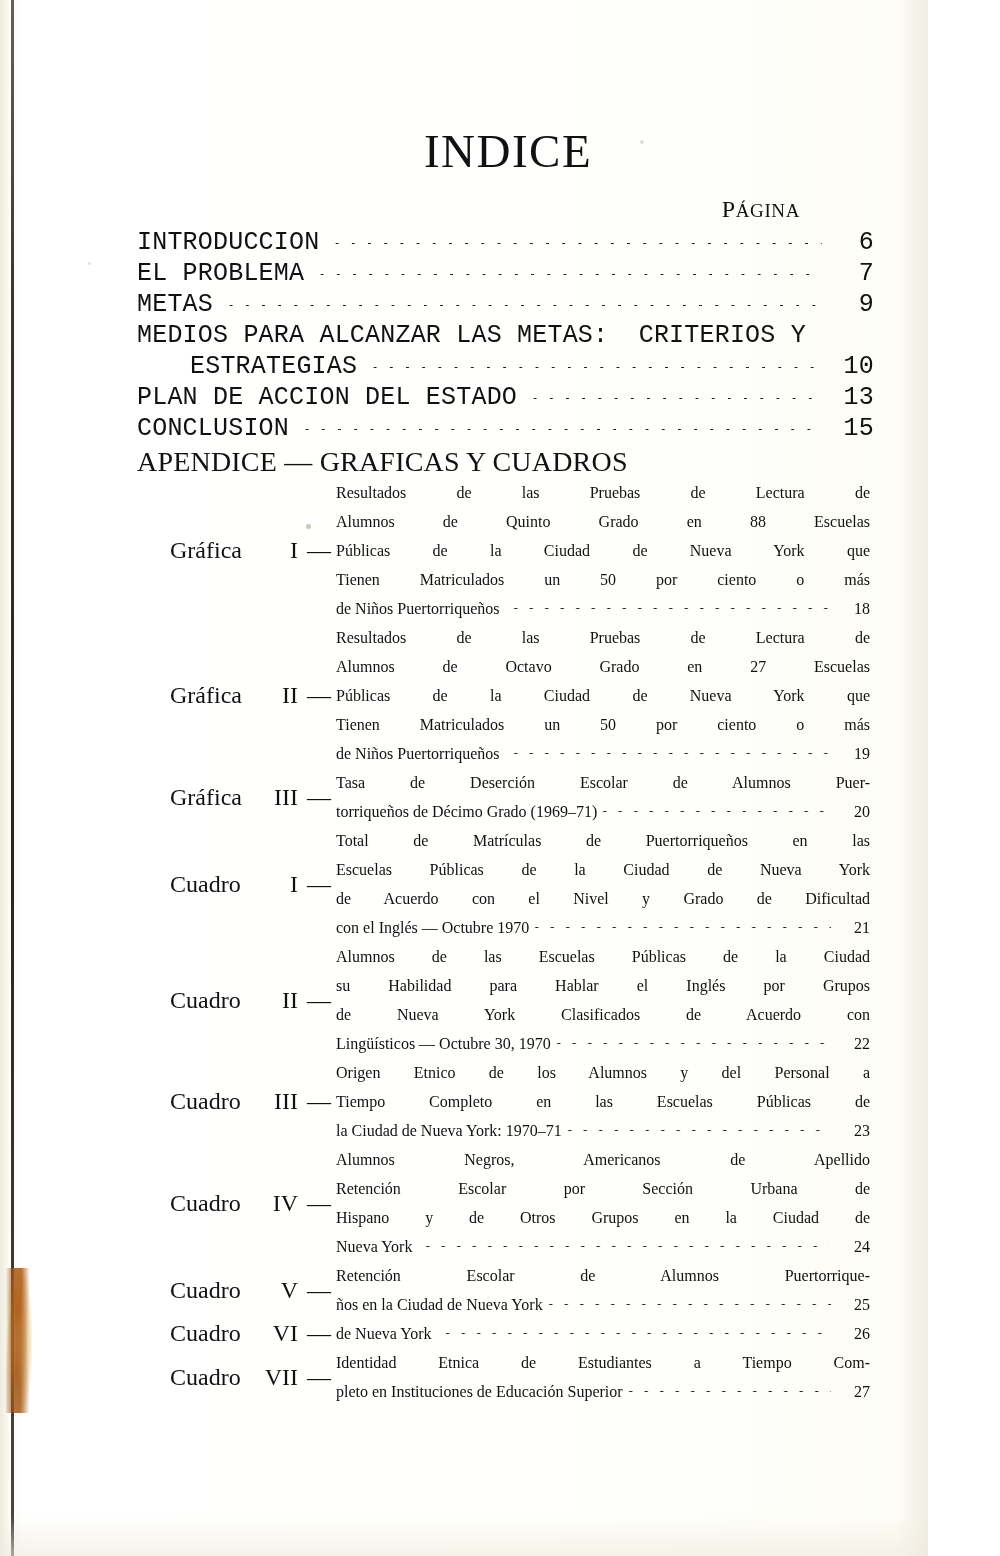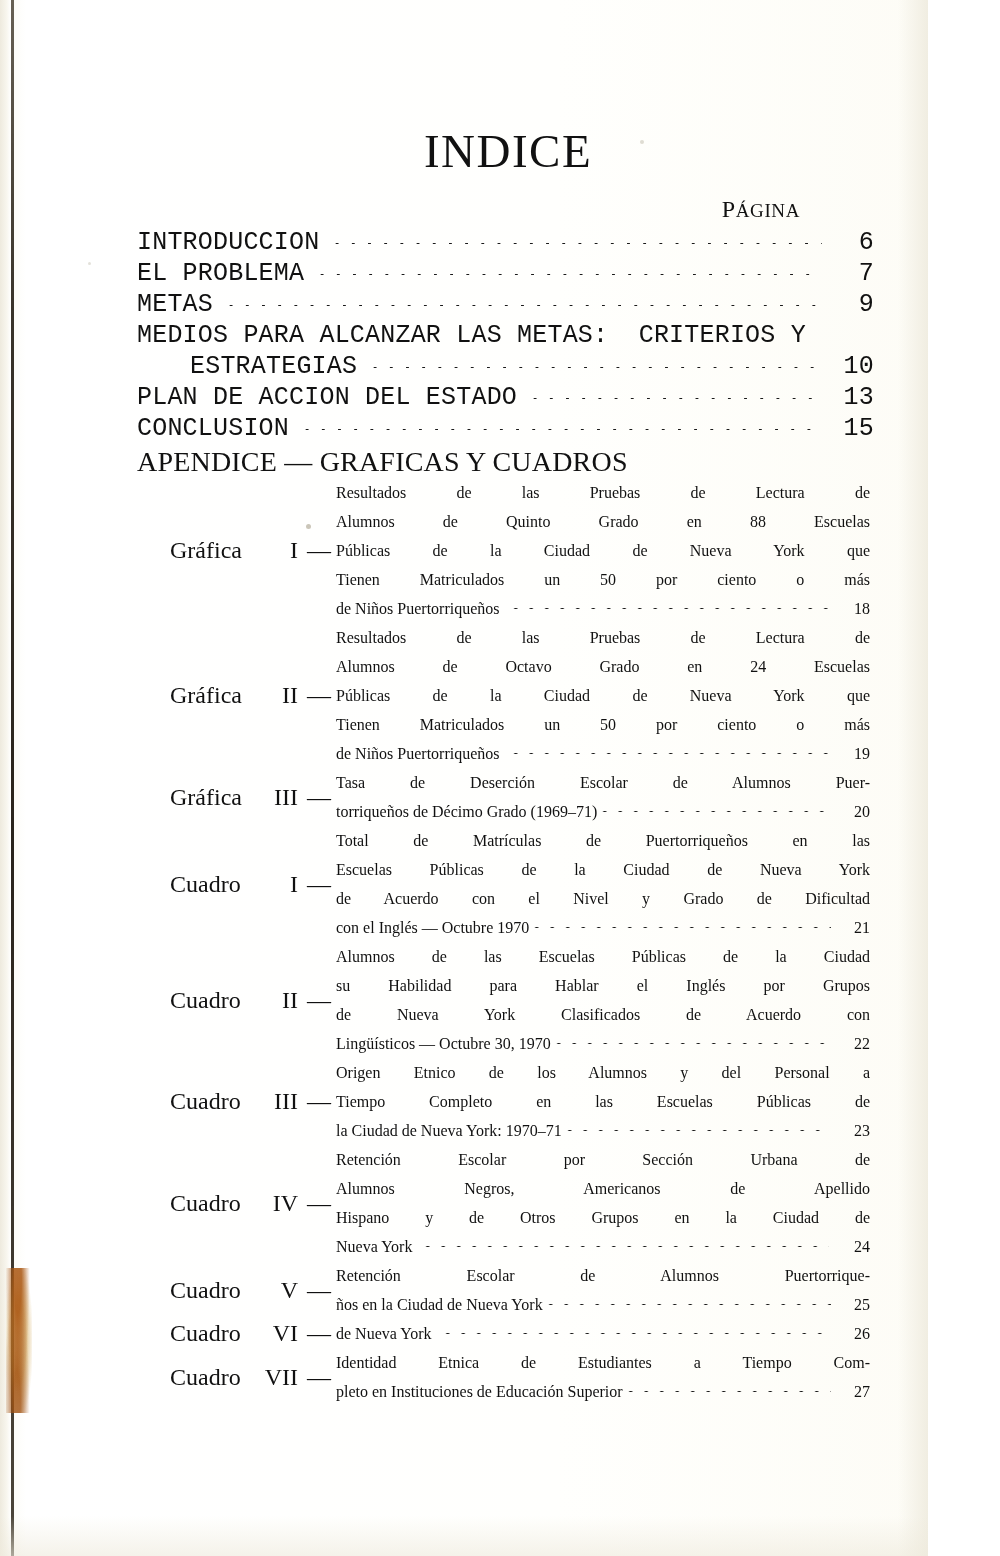--- a/index.html
+++ b/index.html
@@ -266,21 +266,21 @@
           <div class="ap-line justify"><span class="txt">Públicas de la Ciudad de Nueva York que</span></div>
           <div class="ap-line justify"><span class="txt">Tienen Matriculados un 50 por ciento o más</span></div>
           <div class="ap-line"><span class="txt">de Niños Puertorriqueños</span><span class="ldr"></span><span class="pnum">18</span></div>
         </div>
       </div>
       <div class="ap-entry">
         <div class="ap-label"><span>Gráfica</span><span>II</span></div>
         <div class="ap-dash">—</div>
         <div class="ap-body">
           <div class="ap-line justify"><span class="txt">Resultados de las Pruebas de Lectura de</span></div>
-          <div class="ap-line justify"><span class="txt">Alumnos de Octavo Grado en 24 Escuelas</span></div>
+          <div class="ap-line justify"><span class="txt">Alumnos de Octavo Grado en 27 Escuelas</span></div>
           <div class="ap-line justify"><span class="txt">Públicas de la Ciudad de Nueva York que</span></div>
           <div class="ap-line justify"><span class="txt">Tienen Matriculados un 50 por ciento o más</span></div>
           <div class="ap-line"><span class="txt">de Niños Puertorriqueños</span><span class="ldr"></span><span class="pnum">19</span></div>
         </div>
       </div>
       <div class="ap-entry">
         <div class="ap-label"><span>Gráfica</span><span>III</span></div>
         <div class="ap-dash">—</div>
         <div class="ap-body">
           <div class="ap-line justify"><span class="txt">Tasa de Deserción Escolar de Alumnos Puer-</span></div>
@@ -313,22 +313,22 @@
         <div class="ap-body">
           <div class="ap-line justify"><span class="txt">Origen Etnico de los Alumnos y del Personal a</span></div>
           <div class="ap-line justify"><span class="txt">Tiempo Completo en las Escuelas Públicas de</span></div>
           <div class="ap-line"><span class="txt">la Ciudad de Nueva York: 1970–71</span><span class="ldr tight"></span><span class="pnum">23</span></div>
         </div>
       </div>
       <div class="ap-entry">
         <div class="ap-label"><span>Cuadro</span><span>IV</span></div>
         <div class="ap-dash">—</div>
         <div class="ap-body">
+          <div class="ap-line justify"><span class="txt">Alumnos Negros, Americanos de Apellido</span></div>
           <div class="ap-line justify"><span class="txt">Retención Escolar por Sección Urbana de</span></div>
-          <div class="ap-line justify"><span class="txt">Alumnos Negros, Americanos de Apellido</span></div>
           <div class="ap-line justify"><span class="txt">Hispano y de Otros Grupos en la Ciudad de</span></div>
           <div class="ap-line"><span class="txt">Nueva York</span><span class="ldr"></span><span class="pnum">24</span></div>
         </div>
       </div>
       <div class="ap-entry">
         <div class="ap-label"><span>Cuadro</span><span>V</span></div>
         <div class="ap-dash">—</div>
         <div class="ap-body">
           <div class="ap-line justify"><span class="txt">Retención Escolar de Alumnos Puertorrique-</span></div>
           <div class="ap-line"><span class="txt">ños en la Ciudad de Nueva York</span><span class="ldr tight"></span><span class="pnum">25</span></div>

